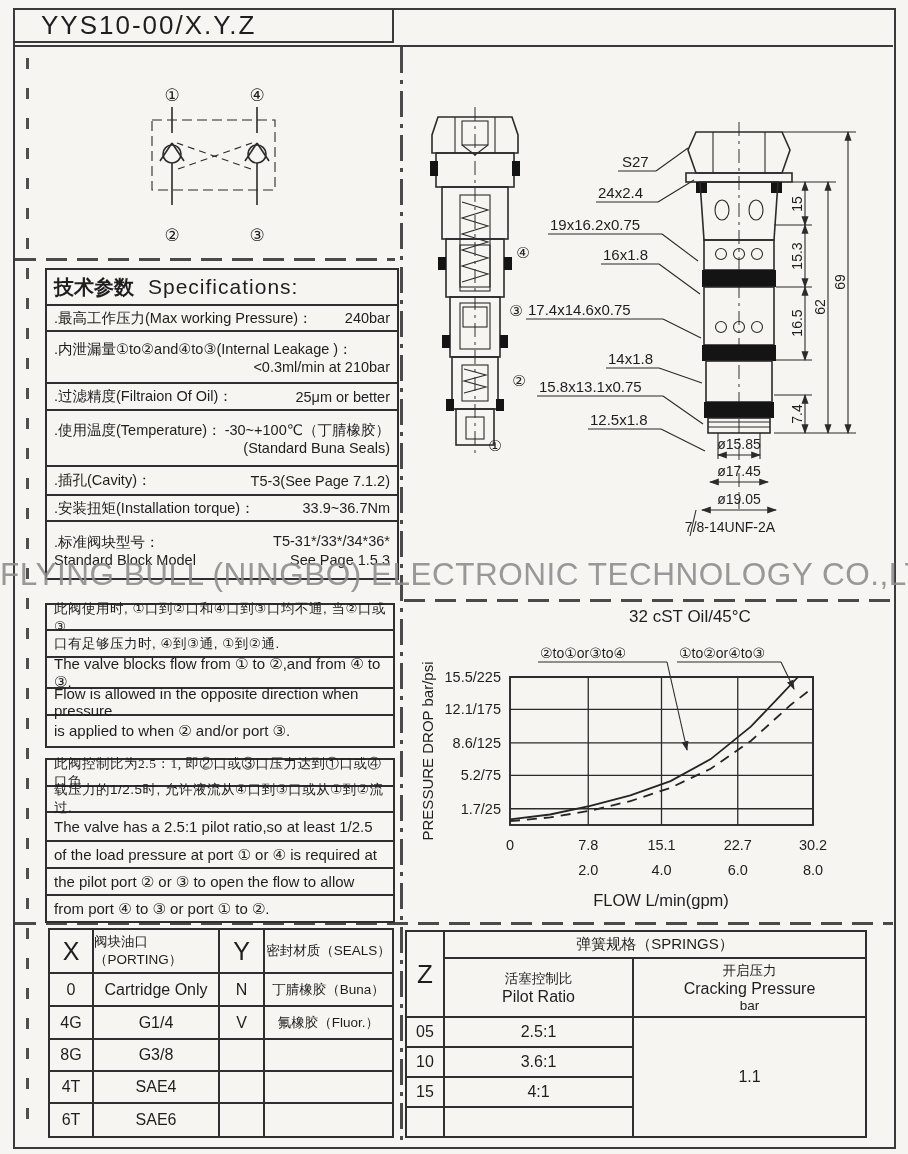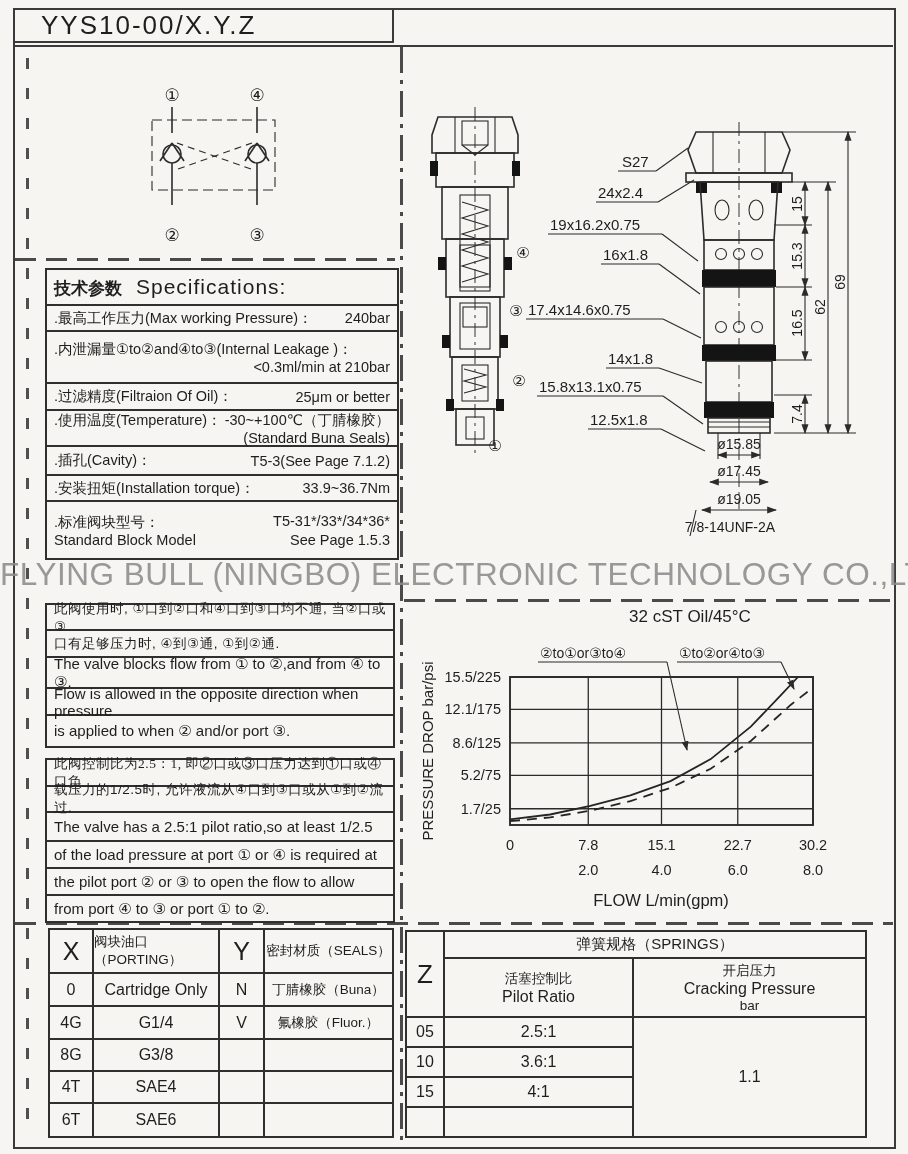--- a/index.html
+++ b/index.html
@@ -21,21 +21,21 @@
     background:repeating-linear-gradient(90deg,#4a4a4a 0 21px,transparent 21px 31px);}
   
   .spec{position:absolute;left:45px;top:268px;width:350px;border:2px solid #2f2f2f;border-top-width:2px;background:transparent;}
   .srow{border-bottom:2px solid #2f2f2f;display:flex;justify-content:space-between;align-items:center;padding:0 7px;font-size:14.5px;box-sizing:border-box;}
   .srow:last-child{border-bottom:none;}
   .srow2{border-bottom:2px solid #2f2f2f;display:flex;flex-direction:column;justify-content:center;padding:1px 7px;font-size:14.5px;box-sizing:border-box;}
   .l2{display:flex;justify-content:space-between;}
   .l2r{display:flex;justify-content:flex-end;}
   .spechead{font-size:15px;}
   .spechead .en{font-size:21px;letter-spacing:1px;margin-left:14px;}
-  .spechead .cn{font-size:17px;font-weight:bold;margin-top:48px;}
+  .spechead .cn{font-size:20px;font-weight:bold;margin-top:48px;}
   .val{white-space:nowrap;}
   
   .desc{position:absolute;left:45px;width:350px;border:2px solid #2f2f2f;box-sizing:border-box;}
   .drow{border-bottom:2px solid #2f2f2f;display:flex;align-items:center;padding:0 7px;font-size:15px;box-sizing:border-box;}
   .drow:last-child{border-bottom:none;}
   .cnline{font-size:13.5px;letter-spacing:0.5px;}
   
   .xytable{position:absolute;left:48px;top:928px;width:342px;height:206px;display:grid;
     grid-template-columns:44px 126px 45px 127px;grid-template-rows:44px 33px 33px 32px 32px 32px;
     border:2px solid #2f2f2f;box-sizing:content-box;}
@@ -123,21 +123,21 @@
           <span>.内泄漏量①to②and④to③(Internal Leakage )：</span>
         </div>
       <div class="l2r">
           <span class="val">&lt;0.3ml/min at 210bar</span>
         </div>
     </div>
     <div class="srow" style="height:27px;">
       <span>.过滤精度(Filtraion Of Oil)：</span>
       <span class="val">25μm or better</span>
     </div>
-    <div class="srow2" style="height:36px;">
+    <div class="srow2" style="height:56px;">
       <div class="l2">
           <span>.使用温度(Temperature)：</span>
           <span class="val">-30~+100℃（丁腈橡胶）</span>
         </div>
       <div class="l2r">
           <span class="val">(Standard Buna Seals)</span>
         </div>
     </div>
     <div class="srow" style="height:29px;">
       <span>.插孔(Cavity)：</span>

